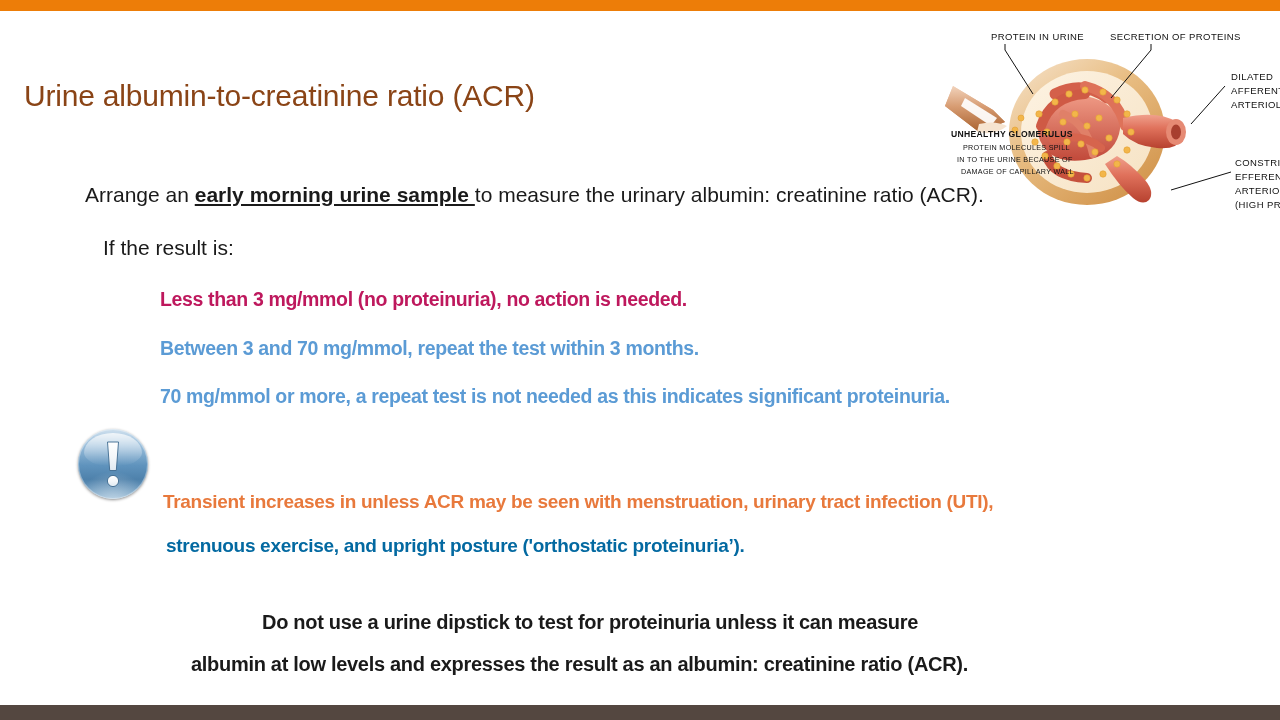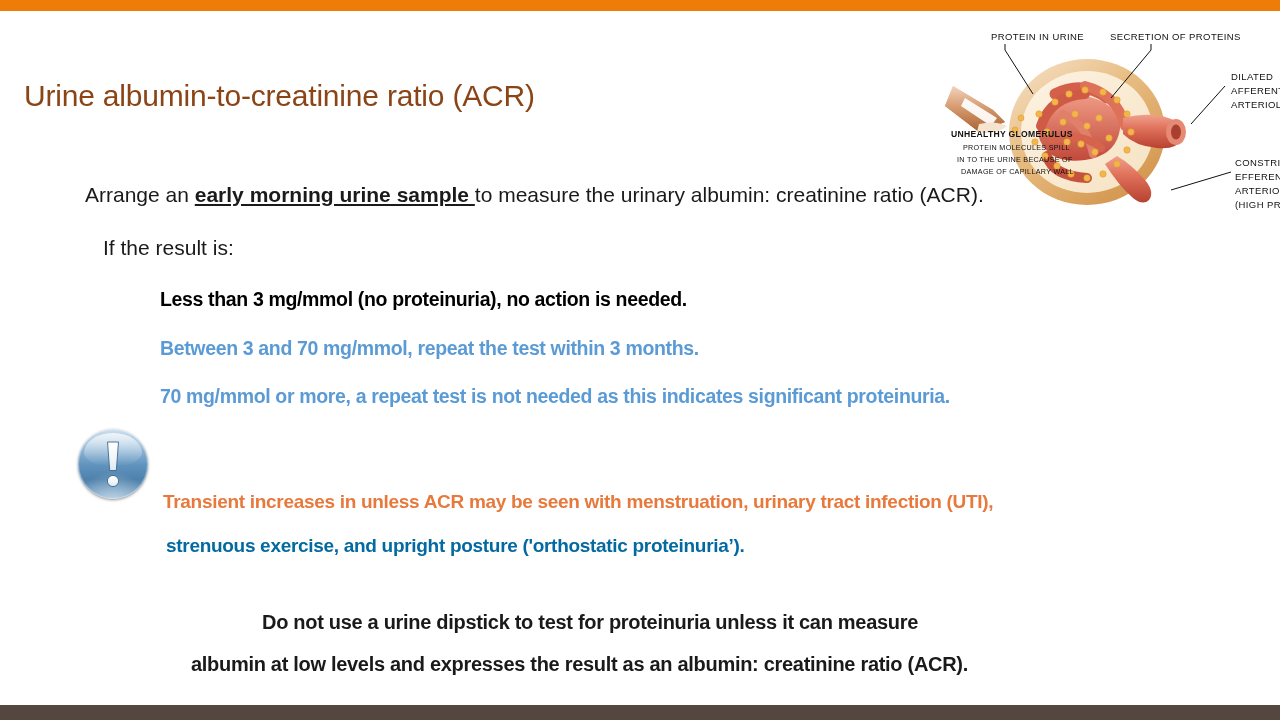--- a/index.html
+++ b/index.html
@@ -158,21 +158,21 @@
   <div class="bottom-bar" style="background: rgb(84, 71, 64);"></div>
 
   <div class="slide-title" style="color: rgb(138, 68, 22);">Urine albumin-to-creatinine ratio (ACR)</div>
 
   <div class="para para-1">
     <span>Arrange an </span><span class="emph">early morning urine sample </span><span>to measure the urinary albumin: creatinine ratio (ACR).</span>
   </div>
 
   <div class="para para-2">If the result is:</div>
 
-  <div class="blue-line bl-1" style="color: #000000;">Less than 3 mg/mmol (no proteinuria), no action is needed.</div>
+  <div class="blue-line bl-1" style="color: #be185d;">Less than 3 mg/mmol (no proteinuria), no action is needed.</div>
   <div class="blue-line bl-2" style="color: rgb(91, 155, 213);">Between 3 and 70 mg/mmol, repeat the test within 3 months.</div>
   <div class="blue-line bl-3" style="color: rgb(91, 155, 213);">70 mg/mmol or more, a repeat test is not needed as this indicates significant proteinuria.</div>
 
   <div class="warn-icon">
     <svg class="warn-glyph" viewBox="0 0 70 70">
       <defs>
         <linearGradient id="exGrad" x1="0" y1="0" x2="0" y2="1">
           <stop offset="0%" stop-color="#ffffff"></stop>
           <stop offset="55%" stop-color="#f2f6f9"></stop>
           <stop offset="100%" stop-color="#dfe9f1"></stop>

